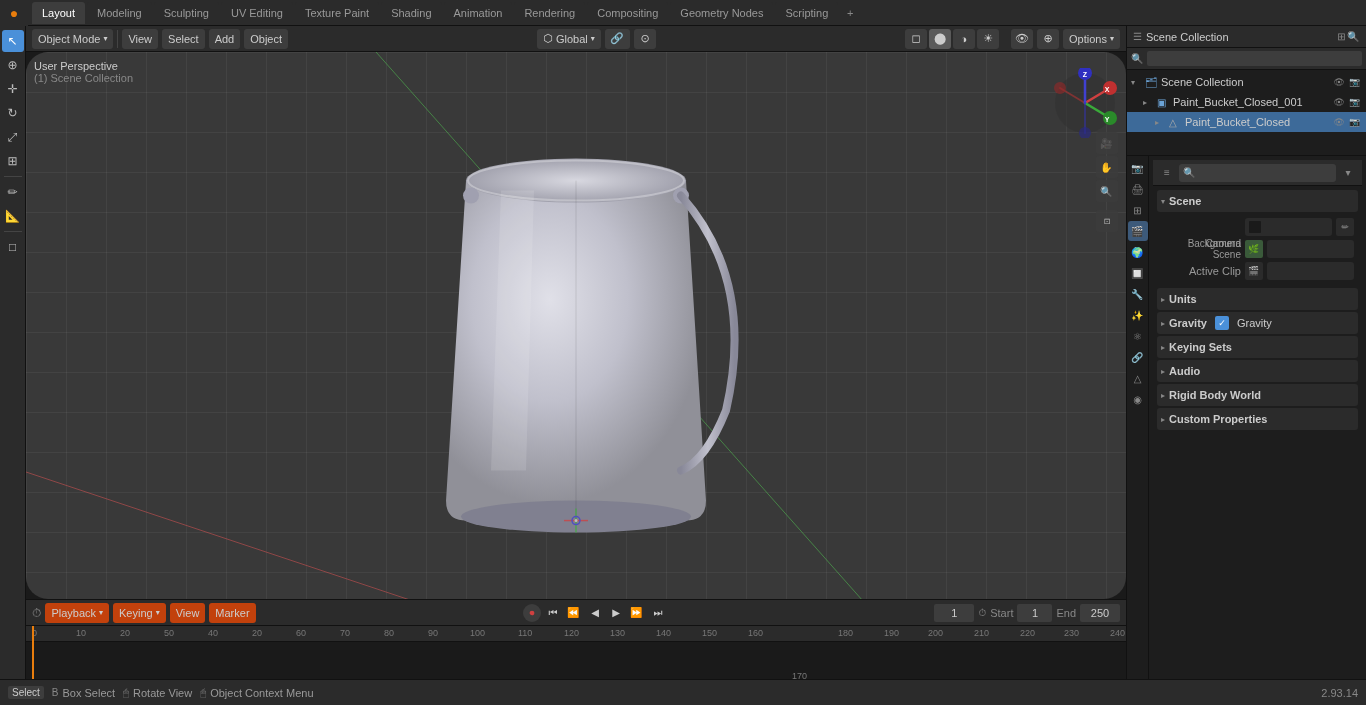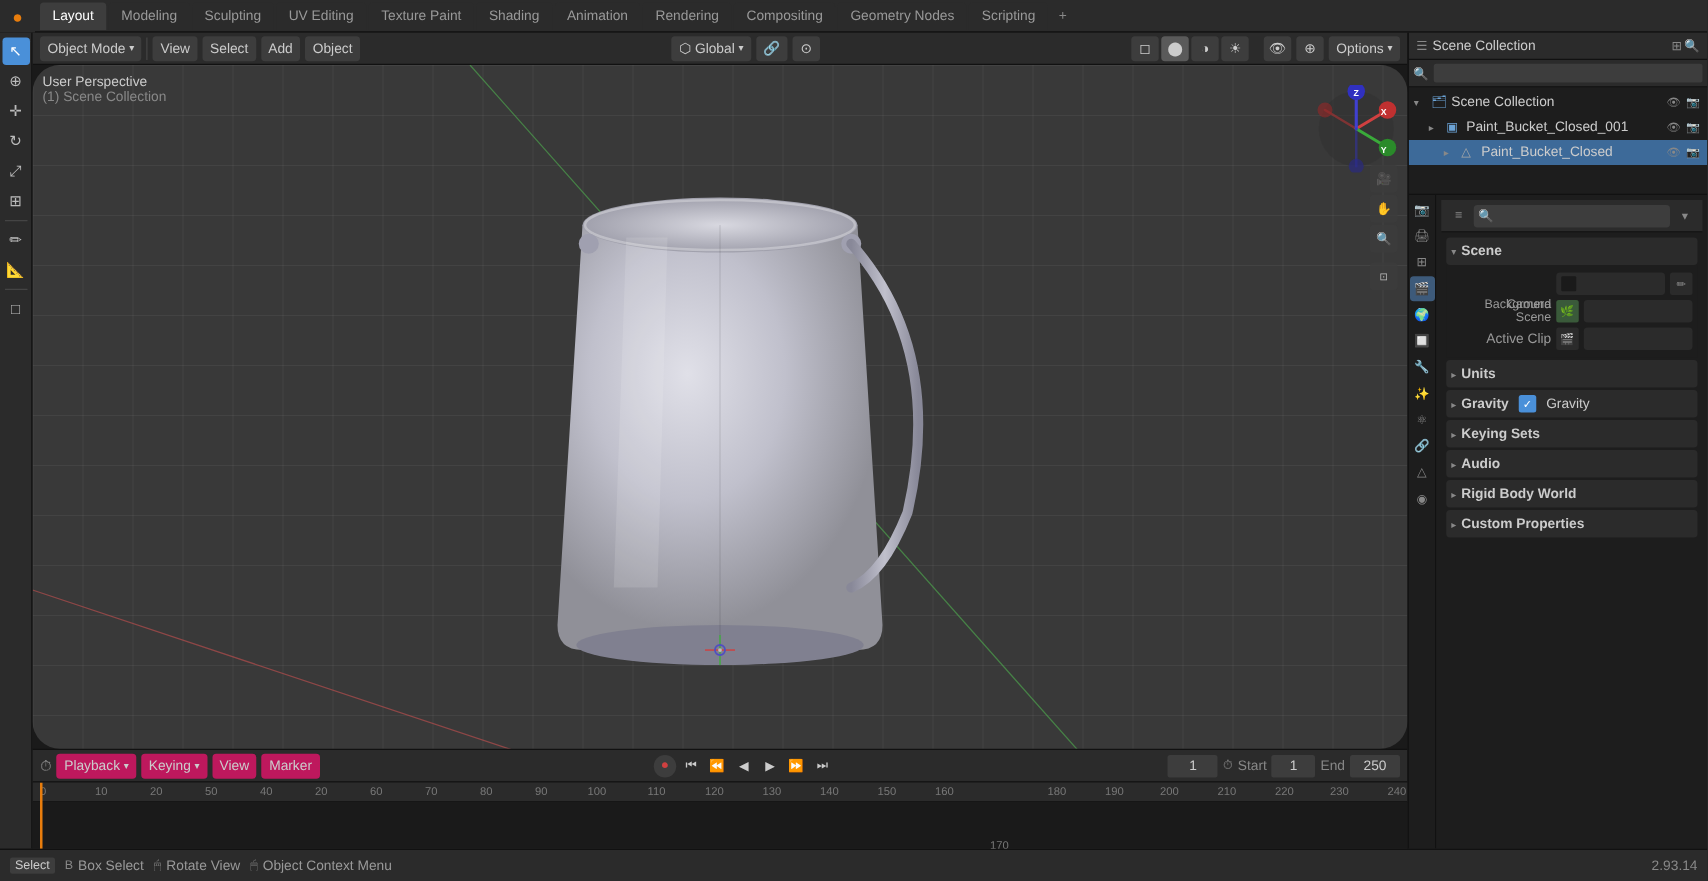--- a/index.html
+++ b/index.html
@@ -357,21 +357,21 @@
       background: #2b2b2b;
       display: flex;
       align-items: center;
       padding: 0 6px;
       gap: 8px;
       border-bottom: 1px solid #111;
     }
     .timeline-header-btn {
       padding: 0 6px;
       height: 20px;
-      background: #be185d;
+      background: #c2410c;
       border-radius: 3px;
       display: flex;
       align-items: center;
       gap: 3px;
       cursor: pointer;
       font-size: 11px;
       color: #ccc;
     }
     .play-btn {
       width: 18px;

